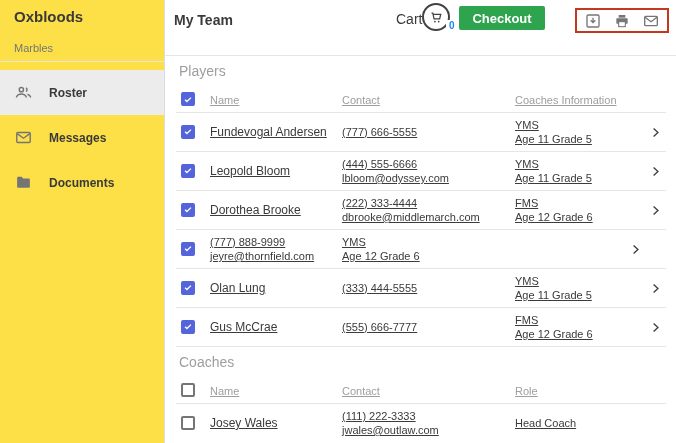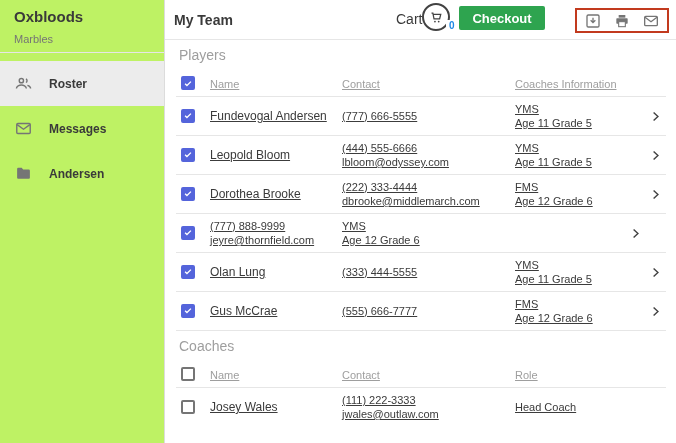--- a/index.html
+++ b/index.html
@@ -5,32 +5,32 @@
   * { box-sizing: border-box; margin: 0; padding: 0; }
   html,body { width:676px; height:443px; }
   body {
     font-family: "Liberation Sans", sans-serif;
     background:#fff;
     color:#3c3c3c;
     display:flex;
     overflow:hidden;
   }
   
-  .sidebar { width:165px; height:100%; border-right:1px solid #dcdcdc; background:#bef264; flex:none; }
+  .sidebar { width:165px; height:100%; border-right:1px solid #dcdcdc; background:#fde047; flex:none; }
   .side-header { padding:8px 14px 7px 14px; border-bottom:1px solid #e6e6e6; }
   .team-name { font-size:15px; font-weight:700; color:#3a3a3a; }
-  .team-sub { font-size:11px; color:#757575; margin-top:8px; }
+  .team-sub { font-size:11px; color:#757575; margin-top:17px; }
   .side-nav { padding-top:8px; }
   .side-item { display:flex; align-items:center; height:45px; padding-left:15px; gap:17px; cursor:pointer; }
   .side-item.selected { background:#ececec; }
   .side-item svg { width:17px; height:17px; flex:none; }
   .side-label { font-size:12px; font-weight:700; color:#3a3a3a; }
   
   .main { flex:1; position:relative; overflow:hidden; }
-  .topbar { height:40px; border-bottom:1px solid #e6e6e6; position:relative; }
+  .topbar { height:56px; border-bottom:1px solid #e6e6e6; position:relative; }
   .page-title { position:absolute; left:9px; top:12px; font-size:14px; font-weight:700; color:#3a3a3a; }
   .cart-label { position:absolute; left:231px; top:11px; font-size:14px; color:#3a3a3a; }
   .cart-wrap { position:absolute; left:257px; top:3px; width:28px; height:28px; cursor:pointer; }
   .cart-circle { width:28px; height:28px; border:2px solid #424242; border-radius:50%; display:flex; align-items:center; justify-content:center; }
   .cart-badge { position:absolute; left:24px; top:17px; font-size:10px; font-weight:700; color:#1e88e5; background:#fff; padding:0 2px 0 3px; line-height:11px; }
   .checkout-btn { position:absolute; left:294px; top:6px; width:86px; height:24px; background:#2ea44f; border:none; border-radius:2px; color:#fff; font-family:"Liberation Sans",sans-serif; font-size:13px; font-weight:700; cursor:pointer; }
   .icon-box { position:absolute; right:7px; top:8px; width:94px; height:25px; border:2px solid #c23a1e; display:flex; align-items:center; justify-content:space-between; padding:0 8px; }
   .icon-box svg { width:16px; height:16px; cursor:pointer; }
   
   .content { padding:0 10px 0 11px; }
@@ -70,21 +70,21 @@
       <svg viewBox="0 0 24 24" fill="none" stroke="#757575" stroke-width="2">
         <rect x="2.5" y="5" width="19" height="14" rx="1.5"></rect>
           <path d="M3 6.5l9 6.5 9-6.5"></path>
       </svg>
       <span class="side-label">Messages</span>
     </div>
     <div class="side-item">
       <svg viewBox="0 0 24 24">
         <path d="M3 5.5A1.5 1.5 0 0 1 4.5 4h5l2 2.5h8A1.5 1.5 0 0 1 21 8v10a1.5 1.5 0 0 1-1.5 1.5h-15A1.5 1.5 0 0 1 3 18z" fill="#757575"></path>
       </svg>
-      <span class="side-label">Andersen</span>
+      <span class="side-label">Documents</span>
     </div>
   </div>
 </div>
 
 <div class="main">
   <div class="topbar">
     <div class="page-title">My Team</div>
     <div class="cart-label">Cart</div>
     <div class="cart-wrap">
       <div class="cart-circle">

